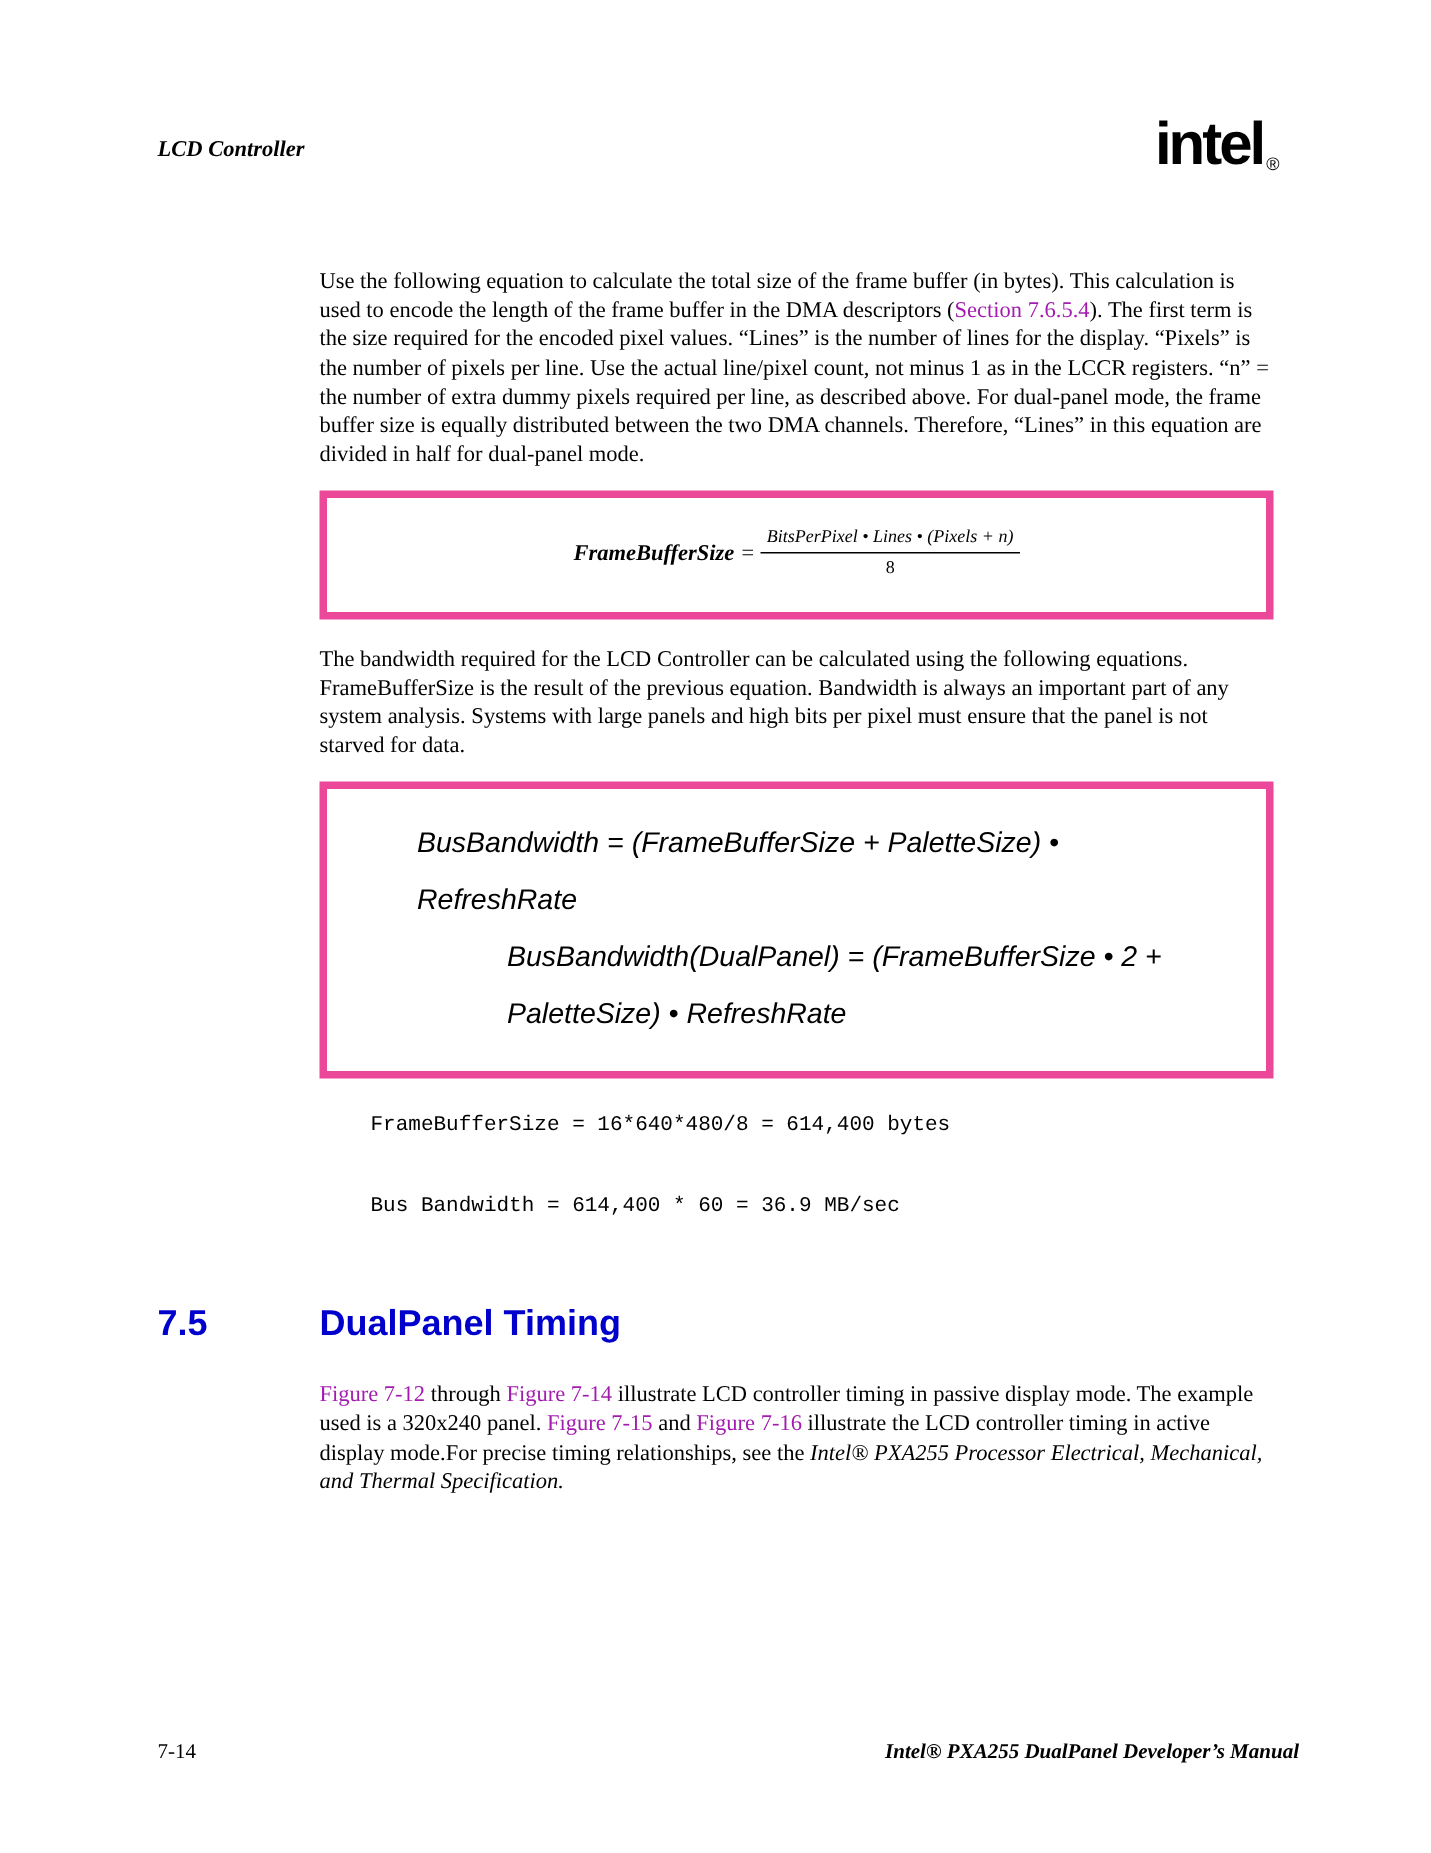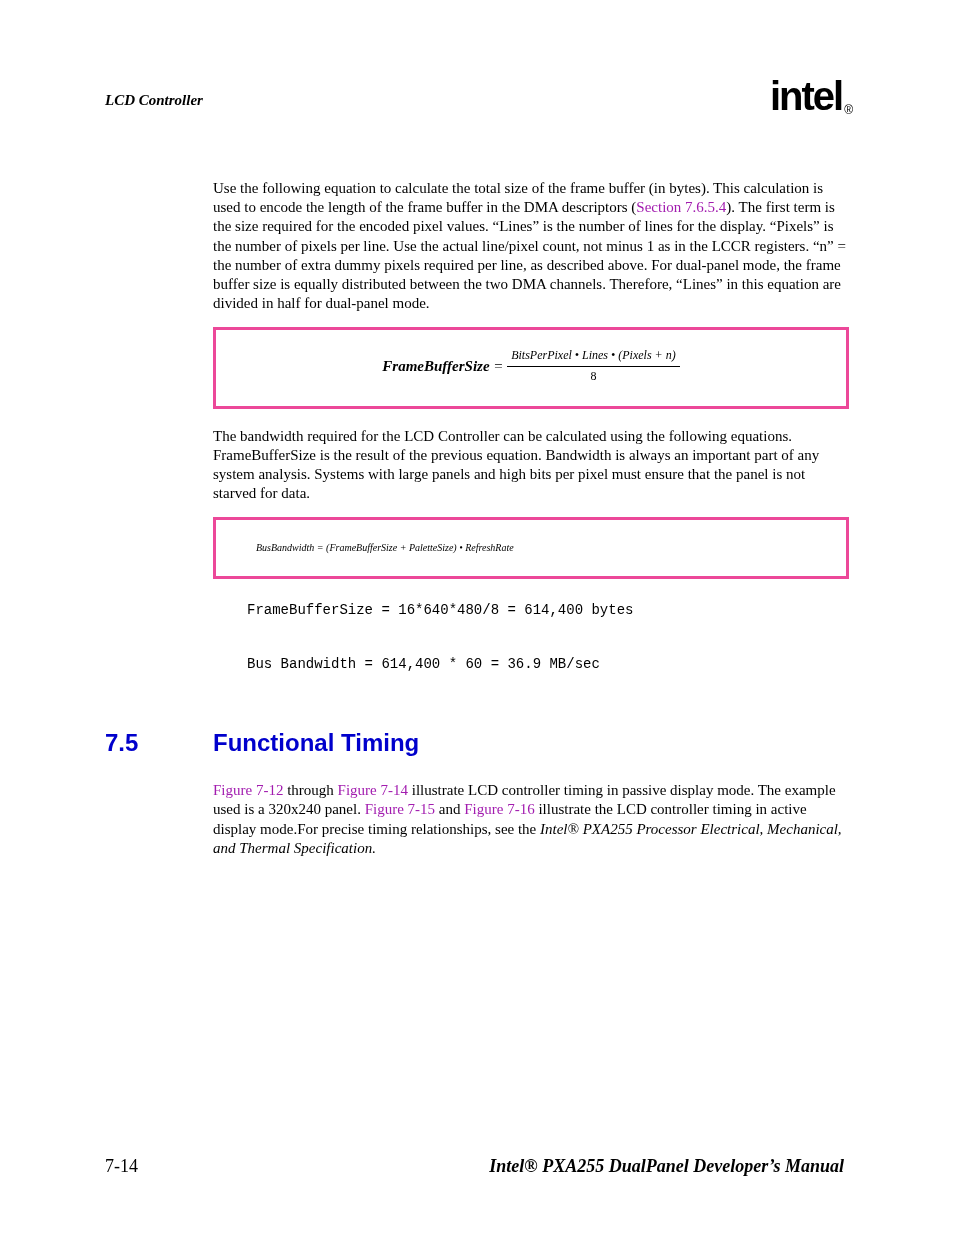--- a/index.html
+++ b/index.html
@@ -43,45 +43,45 @@
   .content {
     margin-left: 108px;
   }
   .para {
     line-height: 1.28;
     margin-bottom: 14px;
     text-align: left;
   }
   .link { color: #a21caf; }
   .eqbox {
-    border: 3px solid #ec4899;
+    border: 5px solid #ec4899;
     margin: 0 0 18px 0;
-    padding: 18px 16px;
+    padding: 18px 36px;
   }
   .eq-center {
     text-align: center;
     font-style: italic;
     font-family: "Times New Roman", Times, serif;
     font-size: 15px;
     line-height: 1.6;
   }
   .frac {
     display: inline-block;
     vertical-align: middle;
     text-align: center;
     font-size: 12px;
     position: relative;
     top: -2px;
   }
   .frac .num { display: block; border-bottom: 1px solid #000; padding: 0 4px; }
   .frac .den { display: block; padding: 0 4px; font-style: normal; }
   .eq-left {
     font-style: italic;
-    font-family: Liberation Serif, serif;
-    font-size: 10px;
+    font-family: Liberation Sans, sans-serif;
+    font-size: 19px;
     line-height: 2.0;
     padding-left: 24px;
   }
   .mono {
     font-family: "Courier New", Courier, monospace;
     font-size: 14px;
     line-height: 1.9;
     white-space: pre;
     margin-left: 34px;
     margin-bottom: 30px;
@@ -104,24 +104,24 @@
     color: #0000cc;
     font-family: Arial, Helvetica, sans-serif;
     font-weight: bold;
     font-size: 24px;
   }
   .ital { font-style: italic; }
   .footer {
     position: absolute;
     bottom: 58px;
     left: 105px;
-    right: 110px;
+    right: 88px;
     display: flex;
     justify-content: space-between;
-    font-size: 18px;
+    font-size: 14px;
   }
   .footer-right {
     font-weight: bold;
     font-style: italic;
   }
   .bold { font-weight: bold; }
 </style>
 </head>
 <body>
 
@@ -142,33 +142,34 @@
     <div class="eq-center">
       <span class="bold">FrameBufferSize</span><span> = </span><span class="frac"><span class="num">BitsPerPixel • Lines • (Pixels + n)</span><span class="den">8</span></span>
     </div>
   </div>
 
   <p class="para">The bandwidth required for the LCD Controller can be calculated using the following equations. FrameBufferSize is the result of the previous equation. Bandwidth is always an important part of any system analysis. Systems with large panels and high bits per pixel must ensure that the panel is not starved for data.</p>
 
   <div class="eqbox">
     <div class="eq-left">
       <div>BusBandwidth = (FrameBufferSize + PaletteSize) • RefreshRate</div>
+      <div style="padding-left:60px">BusBandwidth(DualPanel) = (FrameBufferSize • 2 + PaletteSize) • RefreshRate</div>
     </div>
   </div>
 
 
   <div class="mono">FrameBufferSize = 16*640*480/8 = 614,400 bytes
 
 Bus Bandwidth = 614,400 * 60 = 36.9 MB/sec</div>
 
 </div>
 
 <div class="section-row">
   <div class="section-num">7.5</div>
-  <div class="section-title">Functional Timing</div>
+  <div class="section-title">DualPanel Timing</div>
 </div>
 
 <div class="content">
   <p class="para">
     <span class="link">Figure 7-12</span><span> through </span><span class="link">Figure 7-14</span><span> illustrate LCD controller timing in passive display mode. The example used is a 320x240 panel. </span><span class="link">Figure 7-15</span><span> and </span><span class="link">Figure 7-16</span><span> illustrate the LCD controller timing in active display mode.For precise timing relationships, see the </span><span class="ital">Intel® PXA255 Processor Electrical, Mechanical, and Thermal Specification.</span>
   </p>
 </div>
 
 <div class="footer">
   <div>7-14</div>

